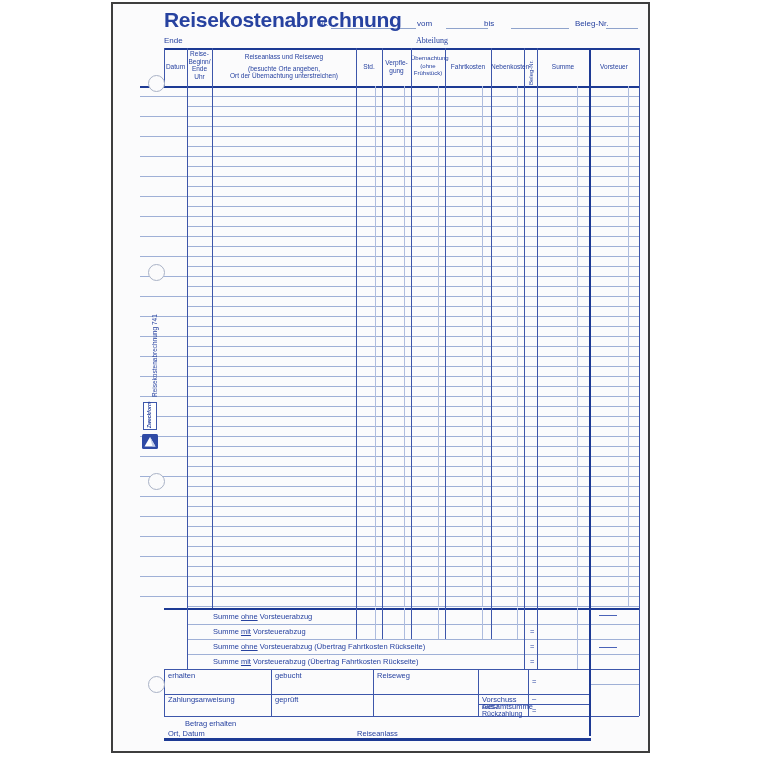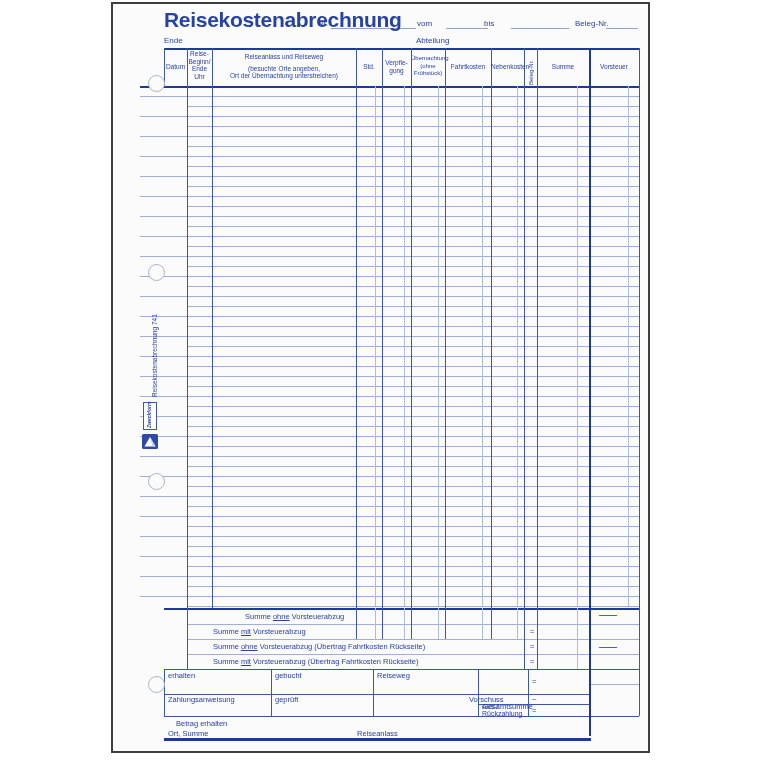--- a/index.html
+++ b/index.html
@@ -139,21 +139,21 @@
       <div class="line" style="left: 365px; top: 665px; width: 1.2px; height: 47px; background: rgb(61, 86, 170);"></div>
     </div>
 
   <div id="title" style="left:51px;top:4px;text-align:right;">Reisekostenabrechnung</div>
   <div class="lbl" style="left:205px;top:15px;">Nr.</div>
   <div class="lbl" style="left:304px;top:15px;">vom</div>
   <div class="lbl" style="left:371px;top:15px;">bis</div>
   <div class="lbl" style="left:462px;top:15px;">Beleg-Nr.</div>
 
   <div class="lbl" style="left:51px;top:32px;">Ende</div>
-  <div class="lbl" style="left:303px;top:32px;">Abteilung</div>
+  <div class="lbl" style="left:303px;top:32px;font-family:Liberation Serif, serif;">Abteilung</div>
 
   <div class="tiny" style="left:51px;top:59px;width:23px;">Datum</div>
   <div class="tiny" style="left:74px;top:46px;width:25px;">
     <div>Reise-</div>
     <div>Beginn/</div>
     <div>Ende</div>
     <div>Uhr</div>
   </div>
   <div class="tiny" style="left:99px;top:49px;width:144px;">
     <div>Reiseanlass und Reiseweg</div>
@@ -171,50 +171,50 @@
     <div>Frühstück)</div>
   </div>
   <div class="tiny" style="left:332px;top:59px;width:46px;">Fahrtkosten</div>
   <div class="tiny" style="left:378px;top:59px;width:33px;">Nebenkosten</div>
   <div class="abs" style="left:411px;top:44px;width:13px;height:38px;">
     <span class="vrot" style="left:4px;top:37px;font-size:6px;">Beleg-Nr.</span>
   </div>
   <div class="tiny" style="left:424px;top:59px;width:52px;">Summe</div>
   <div class="tiny" style="left:476px;top:59px;width:50px;">Vorsteuer</div>
 
-  <div class="sum-lbl" style="left:100px;top:608px;margin-left:32px;"><span>Summe </span><span class="u">ohne</span><span> Vorsteuerabzug</span></div>
+  <div class="sum-lbl" style="left:100px;top:608px;"><span>Summe </span><span class="u">ohne</span><span> Vorsteuerabzug</span></div>
   <div class="sum-lbl" style="left:100px;top:623px;"><span>Summe </span><span class="u">mit</span><span> Vorsteuerabzug</span></div>
   <div class="sum-lbl" style="left:100px;top:638px;"><span>Summe </span><span class="u">ohne</span><span> Vorsteuerabzug (Übertrag Fahrtkosten Rückseite)</span></div>
   <div class="sum-lbl" style="left:100px;top:653px;"><span>Summe </span><span class="u">mit</span><span> Vorsteuerabzug (Übertrag Fahrtkosten Rückseite)</span></div>
 
   <div class="sym" style="left:417px;top:624px;">=</div>
   <div class="sym" style="left:417px;top:639px;">=</div>
   <div class="sym" style="left:417px;top:654px;">=</div>
 
   <div class="line" style="left:486px;top:611px;width:18px;height:1.4px;background:#4a63b8;"></div>
   <div class="line" style="left:486px;top:643px;width:18px;height:1.4px;background:#4a63b8;"></div>
 
   <div class="sum-lbl" style="left:55px;top:667px;">erhalten</div>
   <div class="sum-lbl" style="left:162px;top:667px;">gebucht</div>
   <div class="sum-lbl" style="left:264px;top:667px;">Reiseweg</div>
   <div class="sum-lbl" style="left:55px;top:691px;">Zahlungsanweisung</div>
   <div class="sum-lbl" style="left:162px;top:691px;">geprüft</div>
 
   <div class="sum-lbl" style="left:369px;top:698px;">Gesamtsumme</div>
   <div class="sym" style="left:419px;top:674px;">=</div>
-  <div class="sum-lbl" style="left:356px;top:691px;">Vorschuss</div>
+  <div class="sum-lbl" style="left:369px;top:691px;">Vorschuss</div>
   <div class="sym" style="left:419px;top:691px;">–</div>
   <div class="sum-lbl" style="left:369px;top:700px;line-height:6.5px;font-size:7px;">
     <div>Aus-/</div>
     <div>Rückzahlung</div>
   </div>
   <div class="sym" style="left:419px;top:703px;">=</div>
 
-  <div class="sum-lbl" style="left:63px;top:715px;">Betrag erhalten</div>
-  <div class="sum-lbl" style="left:55px;top:725px;">Ort, Summe</div>
+  <div class="sum-lbl" style="left:72px;top:715px;">Betrag erhalten</div>
+  <div class="sum-lbl" style="left:55px;top:725px;">Ort, Datum</div>
   <div class="sum-lbl" style="left:244px;top:725px;">Reiseanlass</div>
 
   <span class="vrot" style="left:38px;top:393px;font-size:6.5px;">Reisekostenabrechnung 741</span>
   <div id="zf-box">
     <span class="vrot" style="left:2px;top:25px;font-size:5px;font-weight:bold;font-style:italic;">Zweckform</span>
   </div>
   <svg class="abs" style="left:29px;top:430px;" width="16" height="15" viewBox="0 0 16 15">
     <rect width="16" height="15" rx="1.5" fill="#2f4aa5"></rect>
     <polygon points="2.5,12.5 8,3 13.5,12.5" fill="#ffffff"></polygon>
     <polygon points="8,3 10.5,12.5 13.5,12.5" fill="#c3cde8"></polygon>

